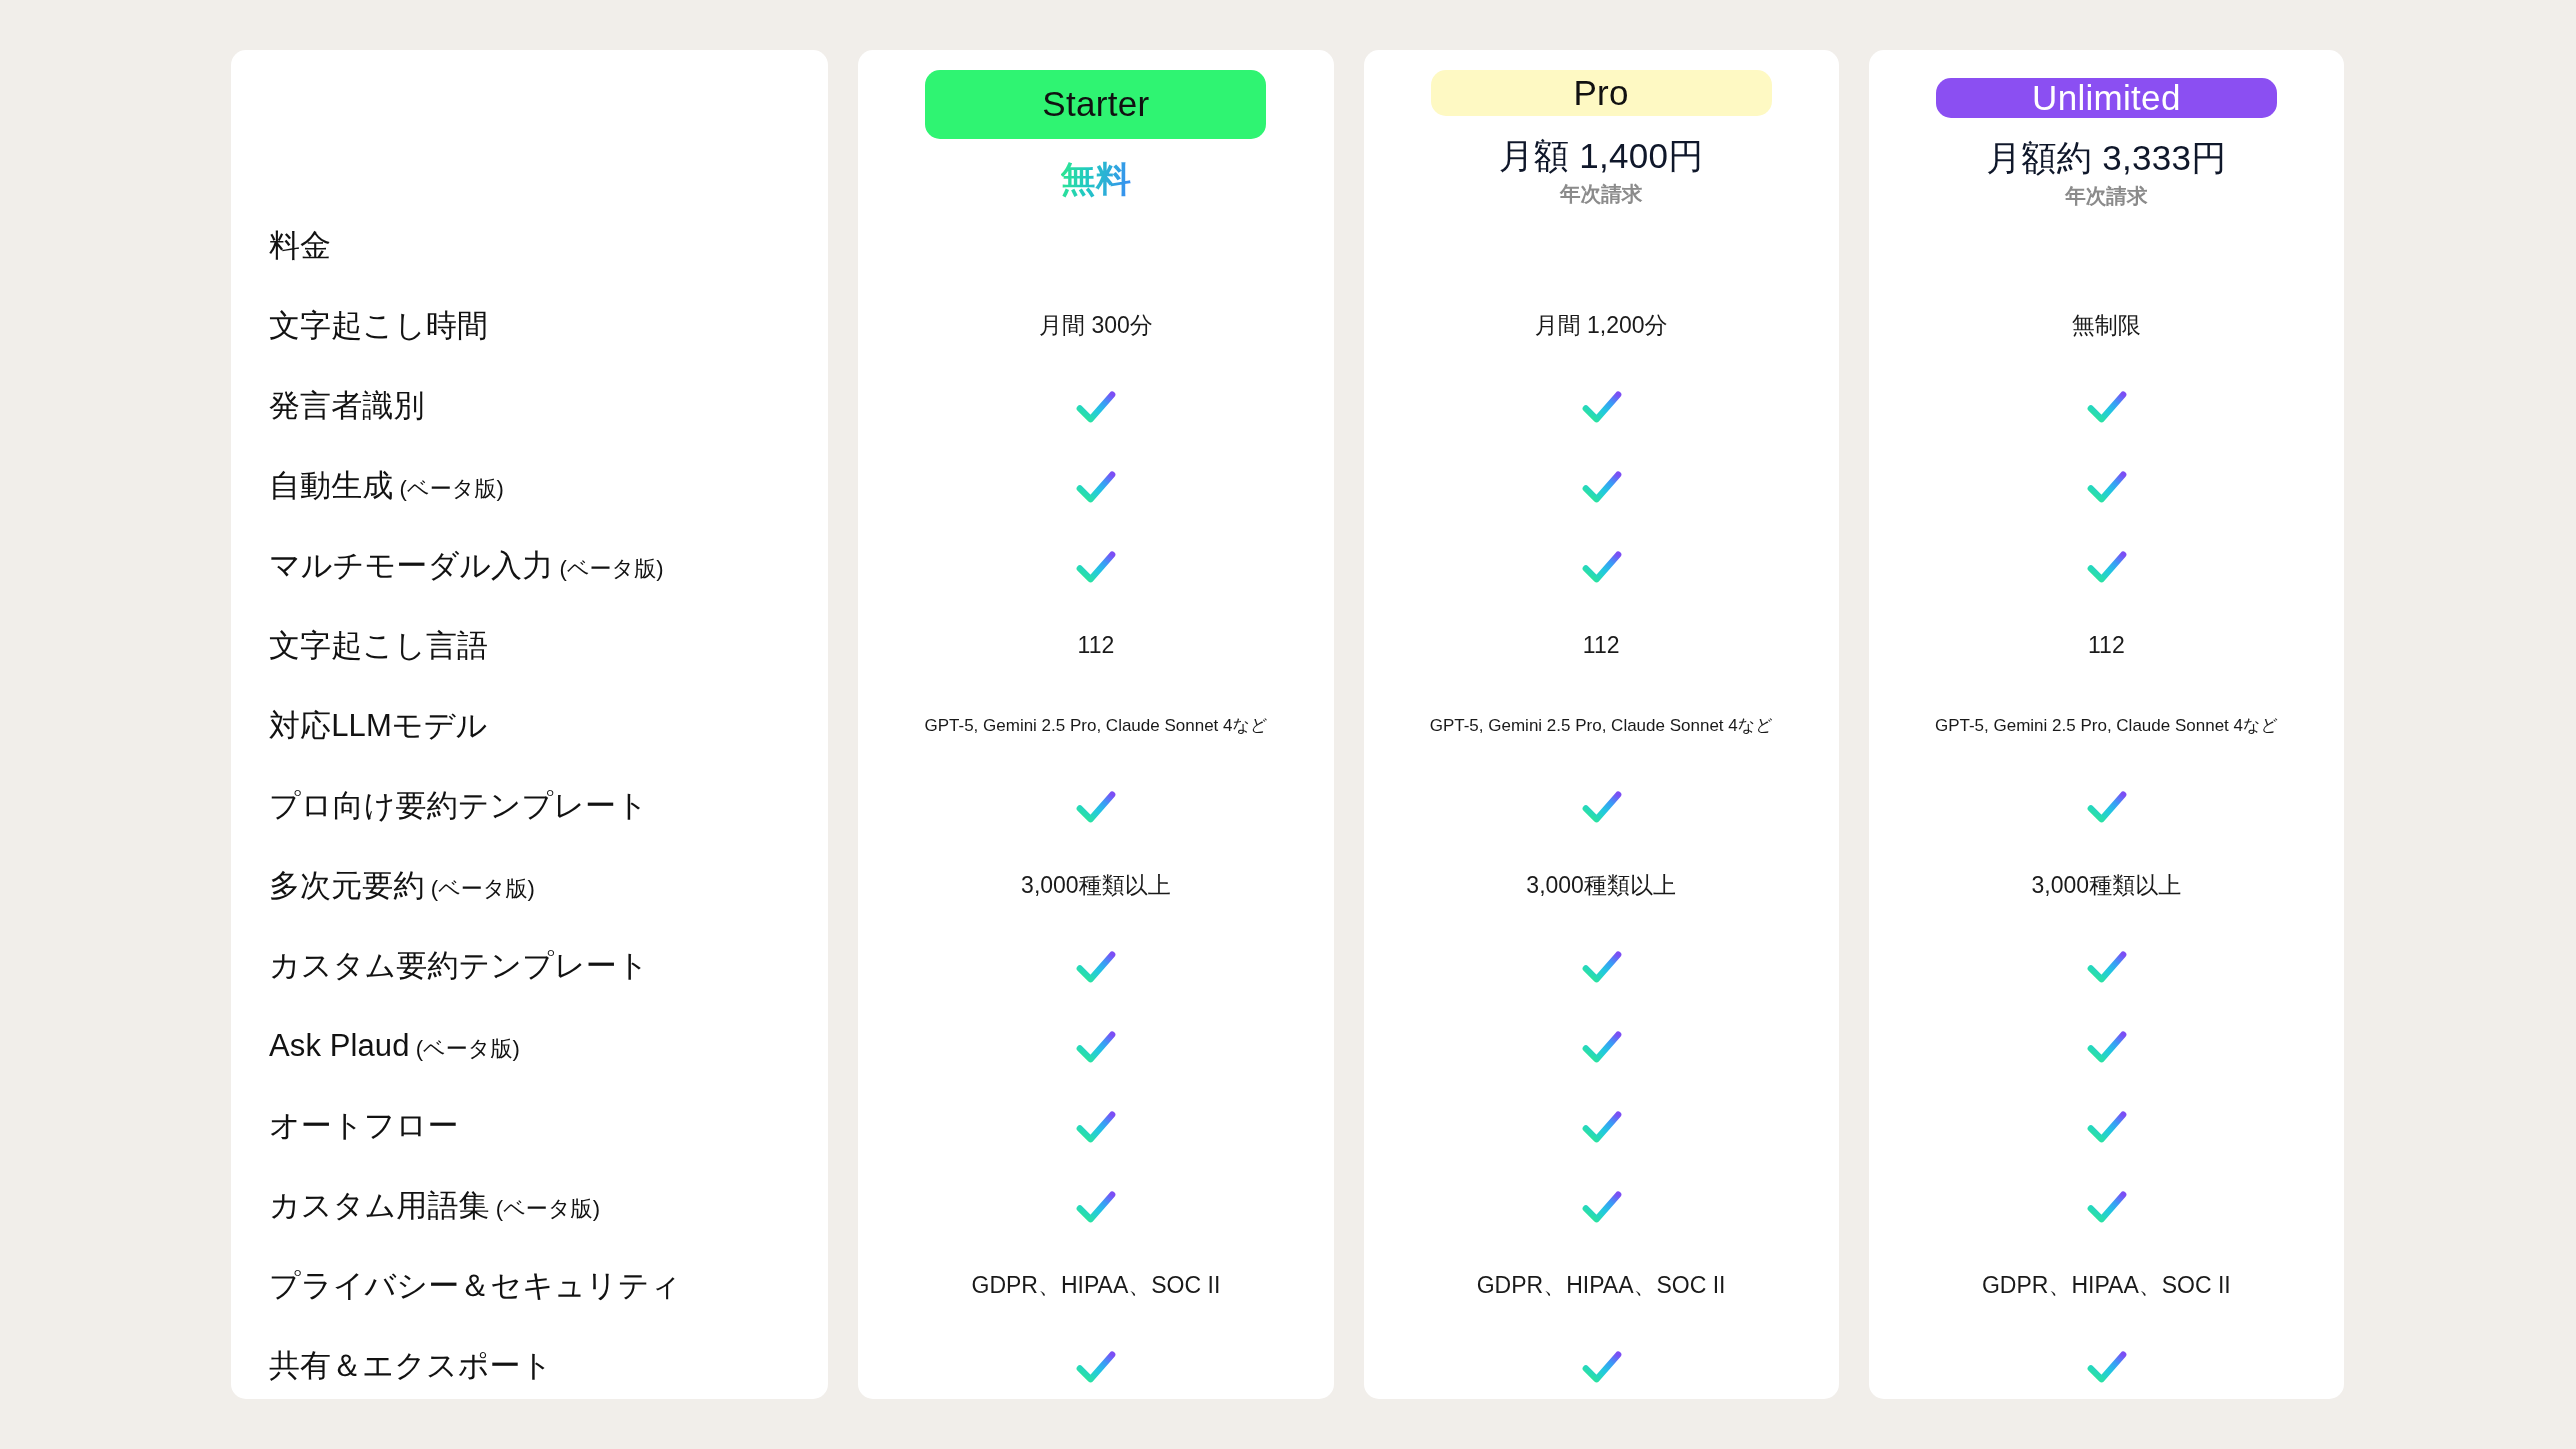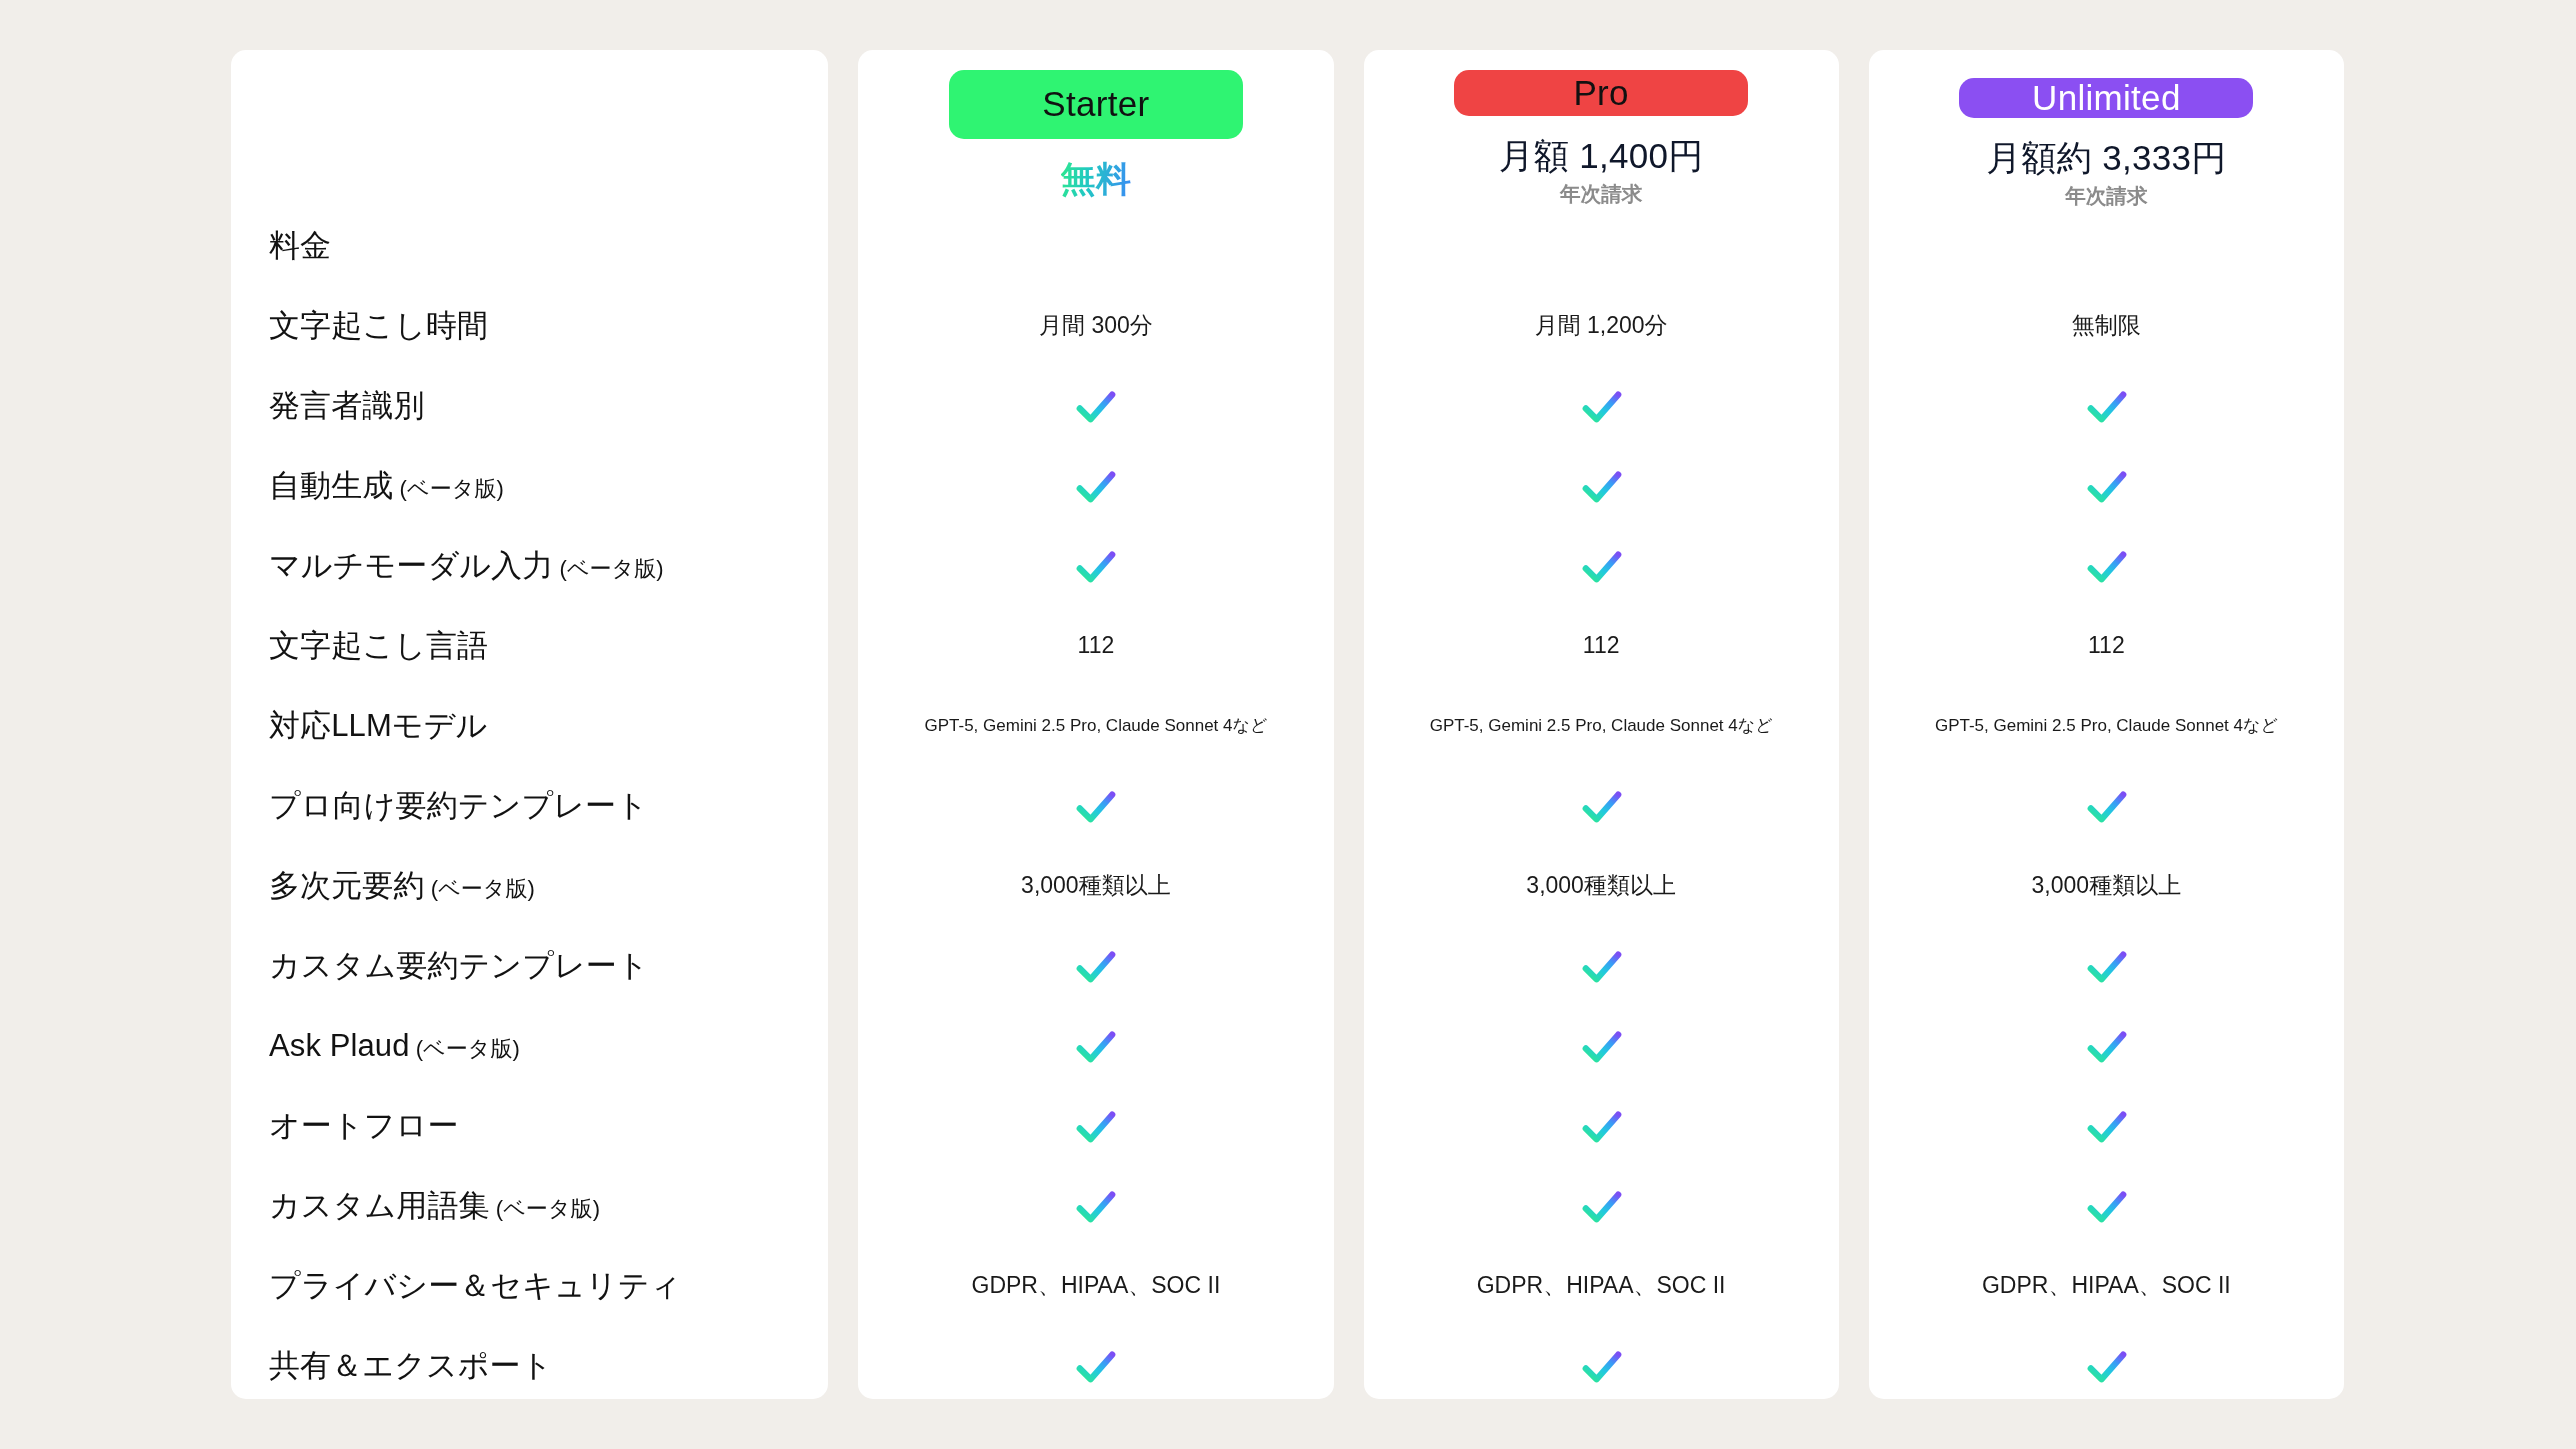--- a/index.html
+++ b/index.html
@@ -34,33 +34,33 @@
 
   
   .card-head {
     height: 156px;
     display: flex;
     flex-direction: column;
     align-items: center;
   }
 
   .plan-badge {
-    width: 294px;
+    width: 341px;
     height: 74px;
     border-radius: 15px;
     display: flex;
     align-items: center;
     justify-content: center;
     margin-top: 19.5px;
     font-size: 35px;
     font-weight: 400;
     letter-spacing: 0.3px;
   }
   .plan-badge.starter { background: #2ff472; color: #111111; }
-  .plan-badge.pro     { background: #ef4444; color: #111111; }
+  .plan-badge.pro     { background: #fef9c3; color: #111111; }
   .plan-badge.unl     { background: #8b4ff2; color: #ffffff; margin-top: 28px; }
 
   .price-block {
     margin-top: 20.6px;
     text-align: center;
     line-height: 1.1;
   }
   .price-main {
     font-size: 35px;
     font-weight: 400;

